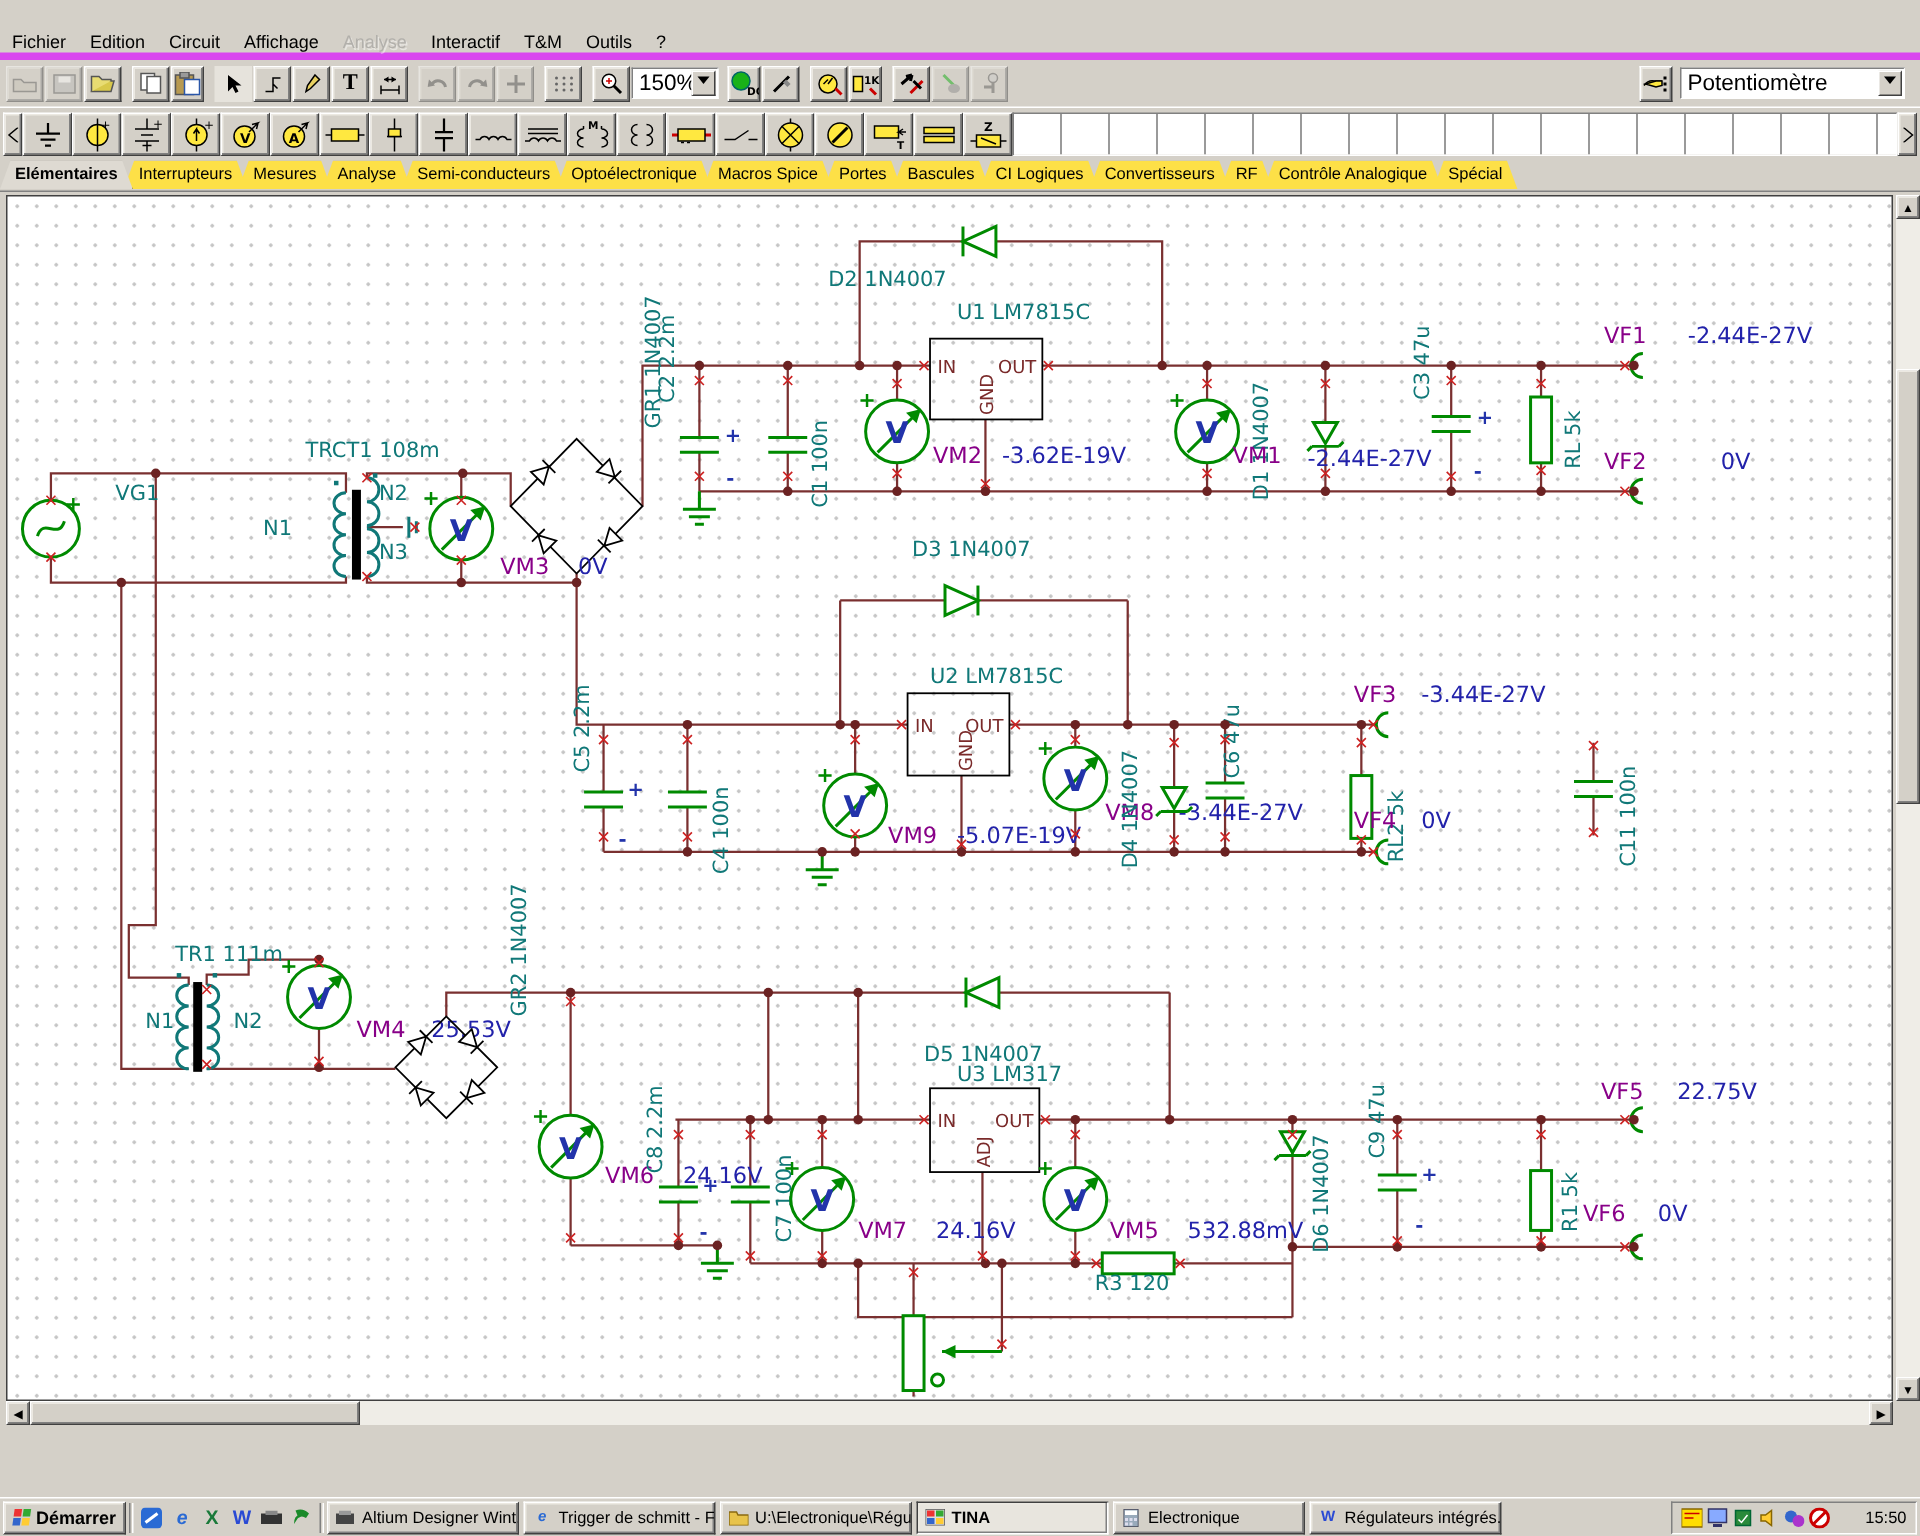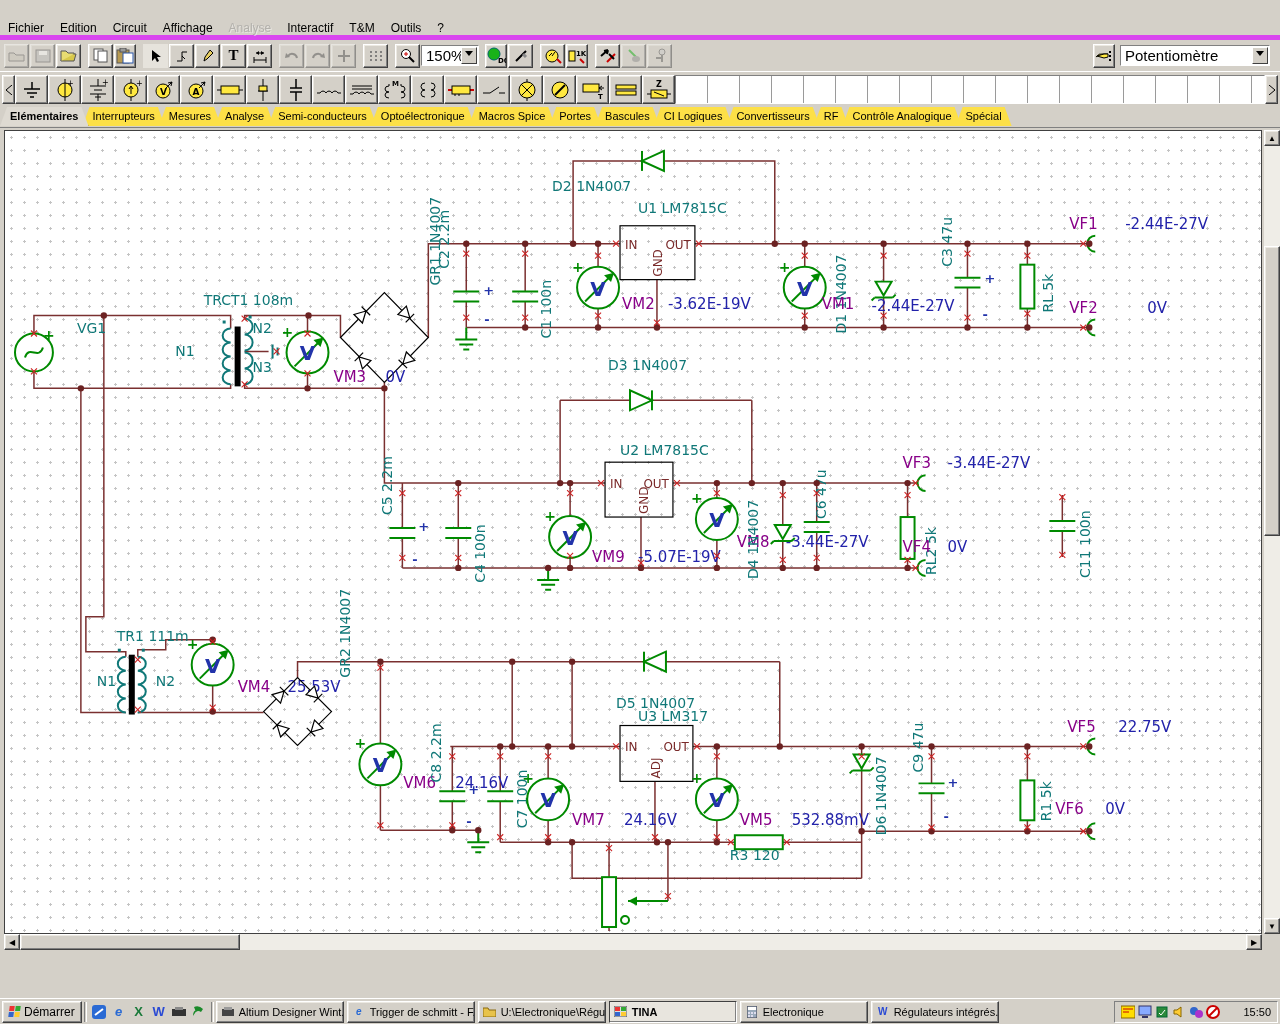--- a/index.html
+++ b/index.html
@@ -52,21 +52,21 @@
   #dtabs{position:absolute;left:0;bottom:52px;width:100%;height:22px;background:#d4d0c8;border-top:1px solid #fff;display:flex;padding-left:6px}
   .dtab{font-size:11px;padding:3px 14px;background:#dedad2;clip-path:polygon(0 0,100% 0,calc(100% - 8px) 100%,8px 100%);filter:drop-shadow(1px 0 0 #6a6a6a)}
   
   #statusbar{position:absolute;left:0;bottom:26px;width:100%;height:26px;background:#d4d0c8;display:flex;align-items:center;padding:2px 2px;border-top:1px solid #808080}
   #statusbar .gaugebtn{width:30px;height:20px;display:flex;align-items:center;justify-content:center}
   #statusbar .exitbtn{height:20px;padding:0 8px;font-size:11px;display:flex;align-items:center;margin-left:4px}
   #statusbar .strip{flex:1;height:20px;margin-left:4px}
   #statusbar .coords{width:112px;height:20px;font-size:11px;display:flex;align-items:center;padding-left:8px}
   
   #taskbar{position:absolute;left:0;bottom:0;width:100%;height:26px;background:#d4d0c8;border-top:1px solid #fff;display:flex;align-items:center;padding:2px 2px}
-  #startbtn{height:22px;display:flex;align-items:center;padding:0 6px;font-weight:normal;font-size:12px}
+  #startbtn{height:22px;display:flex;align-items:center;padding:0 6px;font-weight:bold;font-size:12px}
   .winflag{display:inline-grid;grid-template-columns:5px 5px;grid-gap:1px;margin-right:4px;transform:skewX(-8deg)}
   .winflag i{width:5px;height:5px}
   .ql{width:20px;height:20px;display:flex;align-items:center;justify-content:center;font-size:13px;font-weight:bold}
   .tksep{width:3px;height:20px;border-left:1px solid #808080;border-right:1px solid #fff;margin:0 2px}
   .task{width:128px;height:22px;display:flex;align-items:center;font-size:11px;padding:0 4px;margin-right:3px;white-space:nowrap;overflow:hidden}
   .task.actv{border-color:#404040 #fff #fff #404040;background:#e8e5de;font-weight:bold}
   .task .ticn{width:14px;height:14px;margin-right:4px;flex:none;display:flex;align-items:center;justify-content:center;font-size:10px;font-weight:bold}
   #tray{height:22px;display:flex;align-items:center;padding:0 6px;margin-left:auto}
   #tray .ti{width:14px;height:14px;margin-right:3px}
   #tray .clock{font-size:11px;margin-left:20px}

